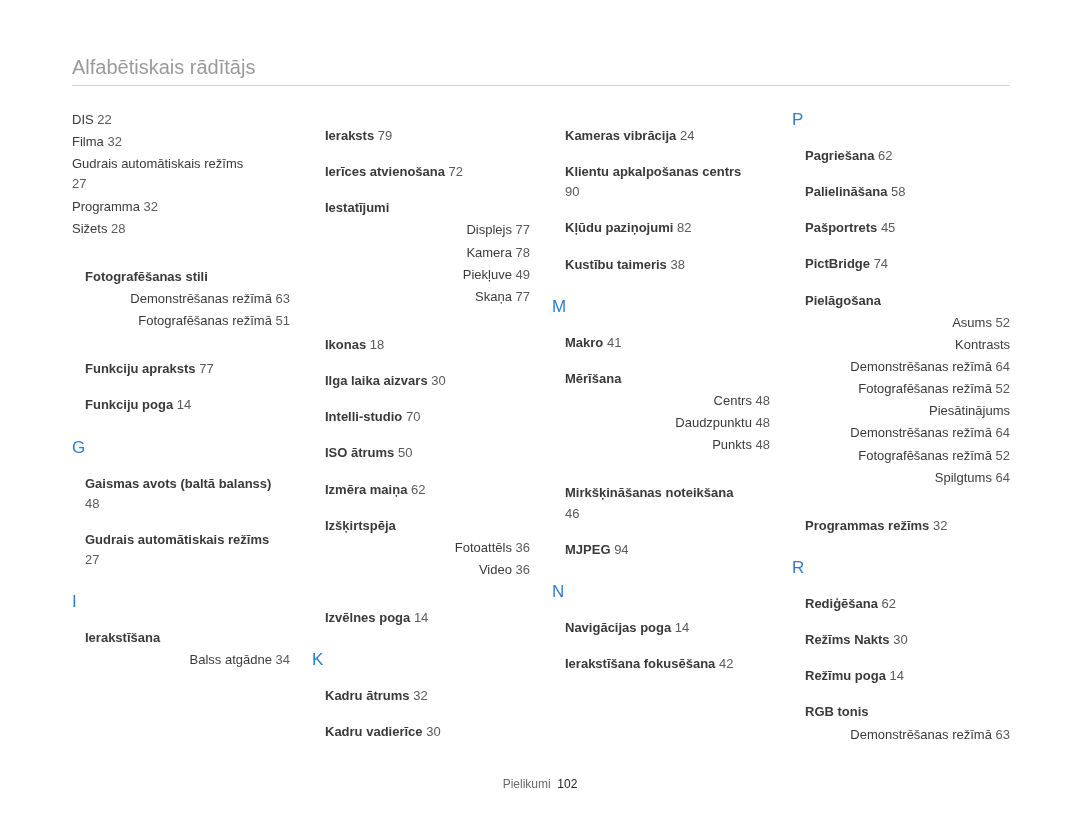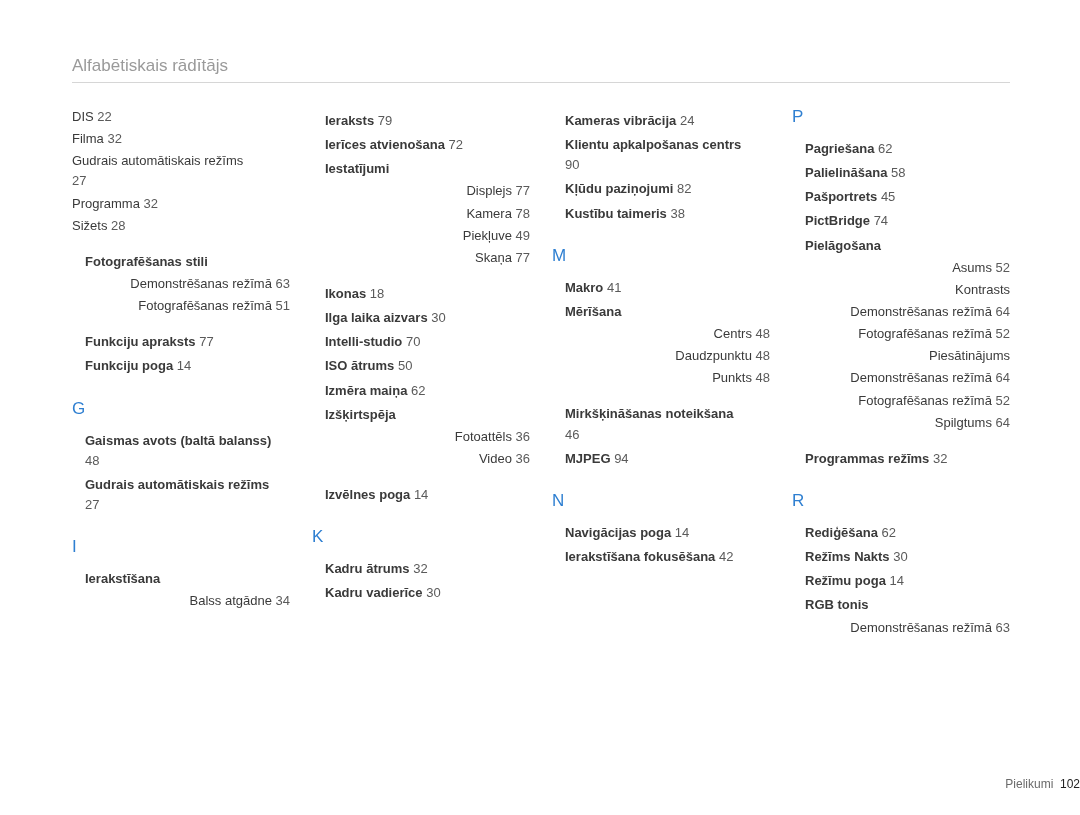--- a/index.html
+++ b/index.html
@@ -6,21 +6,21 @@
   body {
     width: 1080px;
     height: 815px;
     background: #fff;
     font-family: Arial, Helvetica, sans-serif;
     color: #3a3a3a;
     position: relative;
     padding: 56px 70px 40px 72px;
   }
   .header {
-    font-size: 17px;
+    font-size: 20px;
     color: #9a9a9a;
     padding-bottom: 6px;
     border-bottom: 1px solid #d6d6d6;
     margin-bottom: 24px;
     font-weight: 400;
   }
   .columns {
     display: flex;
     gap: 22px;
   }
@@ -33,29 +33,29 @@
     font-size: 17px;
     margin: 22px 0 12px 0;
     font-weight: 400;
   }
   .entry {
     font-size: 13px;
     line-height: 1.55;
     margin-bottom: 2px;
     color: #3a3a3a;
   }
-  .entry.bold { font-weight: 700; margin-top: 4px; padding-left: 13px; }
+  .entry.bold { font-weight: 700; margin-top: 16px; padding-left: 13px; }
   .sub { margin-left: 14px; text-align: right; }
   .page { color: #5a5a5a; font-weight: 400; }
   .group-gap { height: 10px; }
   .footer {
     position: absolute;
     left: 0; right: 0;
     bottom: 24px;
-    text-align: right;
+    text-align: center;
     font-size: 12px;
     color: #6a6a6a;
   }
   .footer .pnum { color: #222; }
 </style>
 </head>
 <body>
 
 <div class="header">Alfabētiskais rādītājs</div>
 

